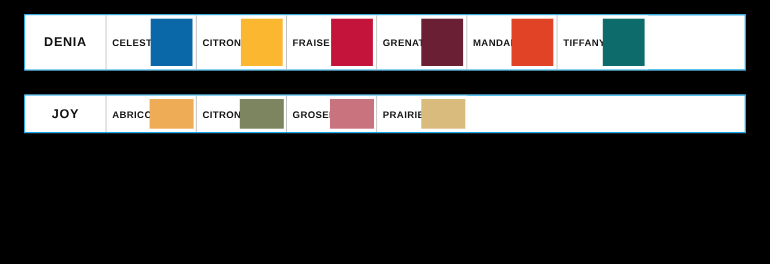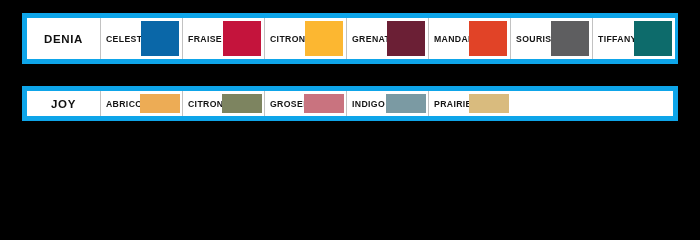--- a/index.html
+++ b/index.html
@@ -9,21 +9,21 @@
     font-family:"Liberation Sans", sans-serif;
     overflow:hidden;
   }
   .board{width:700px;height:150px;position:relative;background:#000;}
 
   .row{
     position:absolute;
     left:22px;
     width:656px;
     background:#ffffff;
-    border:5px solid #0ea5e9;
+    border:1px solid #0ea5e9;
     box-sizing:border-box;
     display:flex;
     align-items:stretch;
   }
   .row-1{top:13px;height:51px;}
   .row-2{top:86px;height:35px;}
 
   .cell{
     flex:0 0 82px;
     box-sizing:border-box;
@@ -99,38 +99,34 @@
 
   <div class="row row-1">
     <div class="cell brand">
       <span class="brand-label">DENIA</span>
     </div>
     <div class="cell">
       <span class="swatch-label">CELESTE</span>
       <span class="swatch" style="background: rgb(10, 103, 168);"></span>
     </div>
     <div class="cell">
+      <span class="swatch-label">CITRON</span>
+      <span class="swatch" style="background: rgb(252, 183, 49);"></span>
+    </div>
+    <div class="cell">
       <span class="swatch-label">FRAISE</span>
       <span class="swatch" style="background: rgb(196, 20, 60);"></span>
-    </div>
-    <div class="cell">
-      <span class="swatch-label">CITRON</span>
-      <span class="swatch" style="background: rgb(252, 183, 49);"></span>
     </div>
     <div class="cell">
       <span class="swatch-label">GRENAT</span>
       <span class="swatch" style="background: rgb(107, 31, 53);"></span>
     </div>
     <div class="cell">
       <span class="swatch-label">MANDARINE</span>
       <span class="swatch" style="background: rgb(225, 67, 39);"></span>
-    </div>
-    <div class="cell">
-      <span class="swatch-label">SOURIS</span>
-      <span class="swatch" style="background: rgb(94, 94, 96);"></span>
     </div>
     <div class="cell">
       <span class="swatch-label">TIFFANY</span>
       <span class="swatch" style="background: rgb(13, 107, 107);"></span>
     </div>
   </div>
 
   <div class="row row-2">
     <div class="cell brand">
       <span class="brand-label">JOY</span>
@@ -141,22 +137,18 @@
     </div>
     <div class="cell">
       <span class="swatch-label">CITRON</span>
       <span class="swatch tex-linen" style="background: rgb(125, 132, 96);"></span>
     </div>
     <div class="cell">
       <span class="swatch-label">GROSEILLE</span>
       <span class="swatch tex-linen" style="background: rgb(201, 115, 127);"></span>
     </div>
     <div class="cell">
-      <span class="swatch-label">INDIGO</span>
-      <span class="swatch tex-dots" style="background: rgb(123, 154, 163);"></span>
-    </div>
-    <div class="cell">
       <span class="swatch-label">PRAIRIE</span>
       <span class="swatch tex-dots" style="background: rgb(217, 187, 126);"></span>
     </div>
   </div>
 
 </div>
 
 </body></html>

